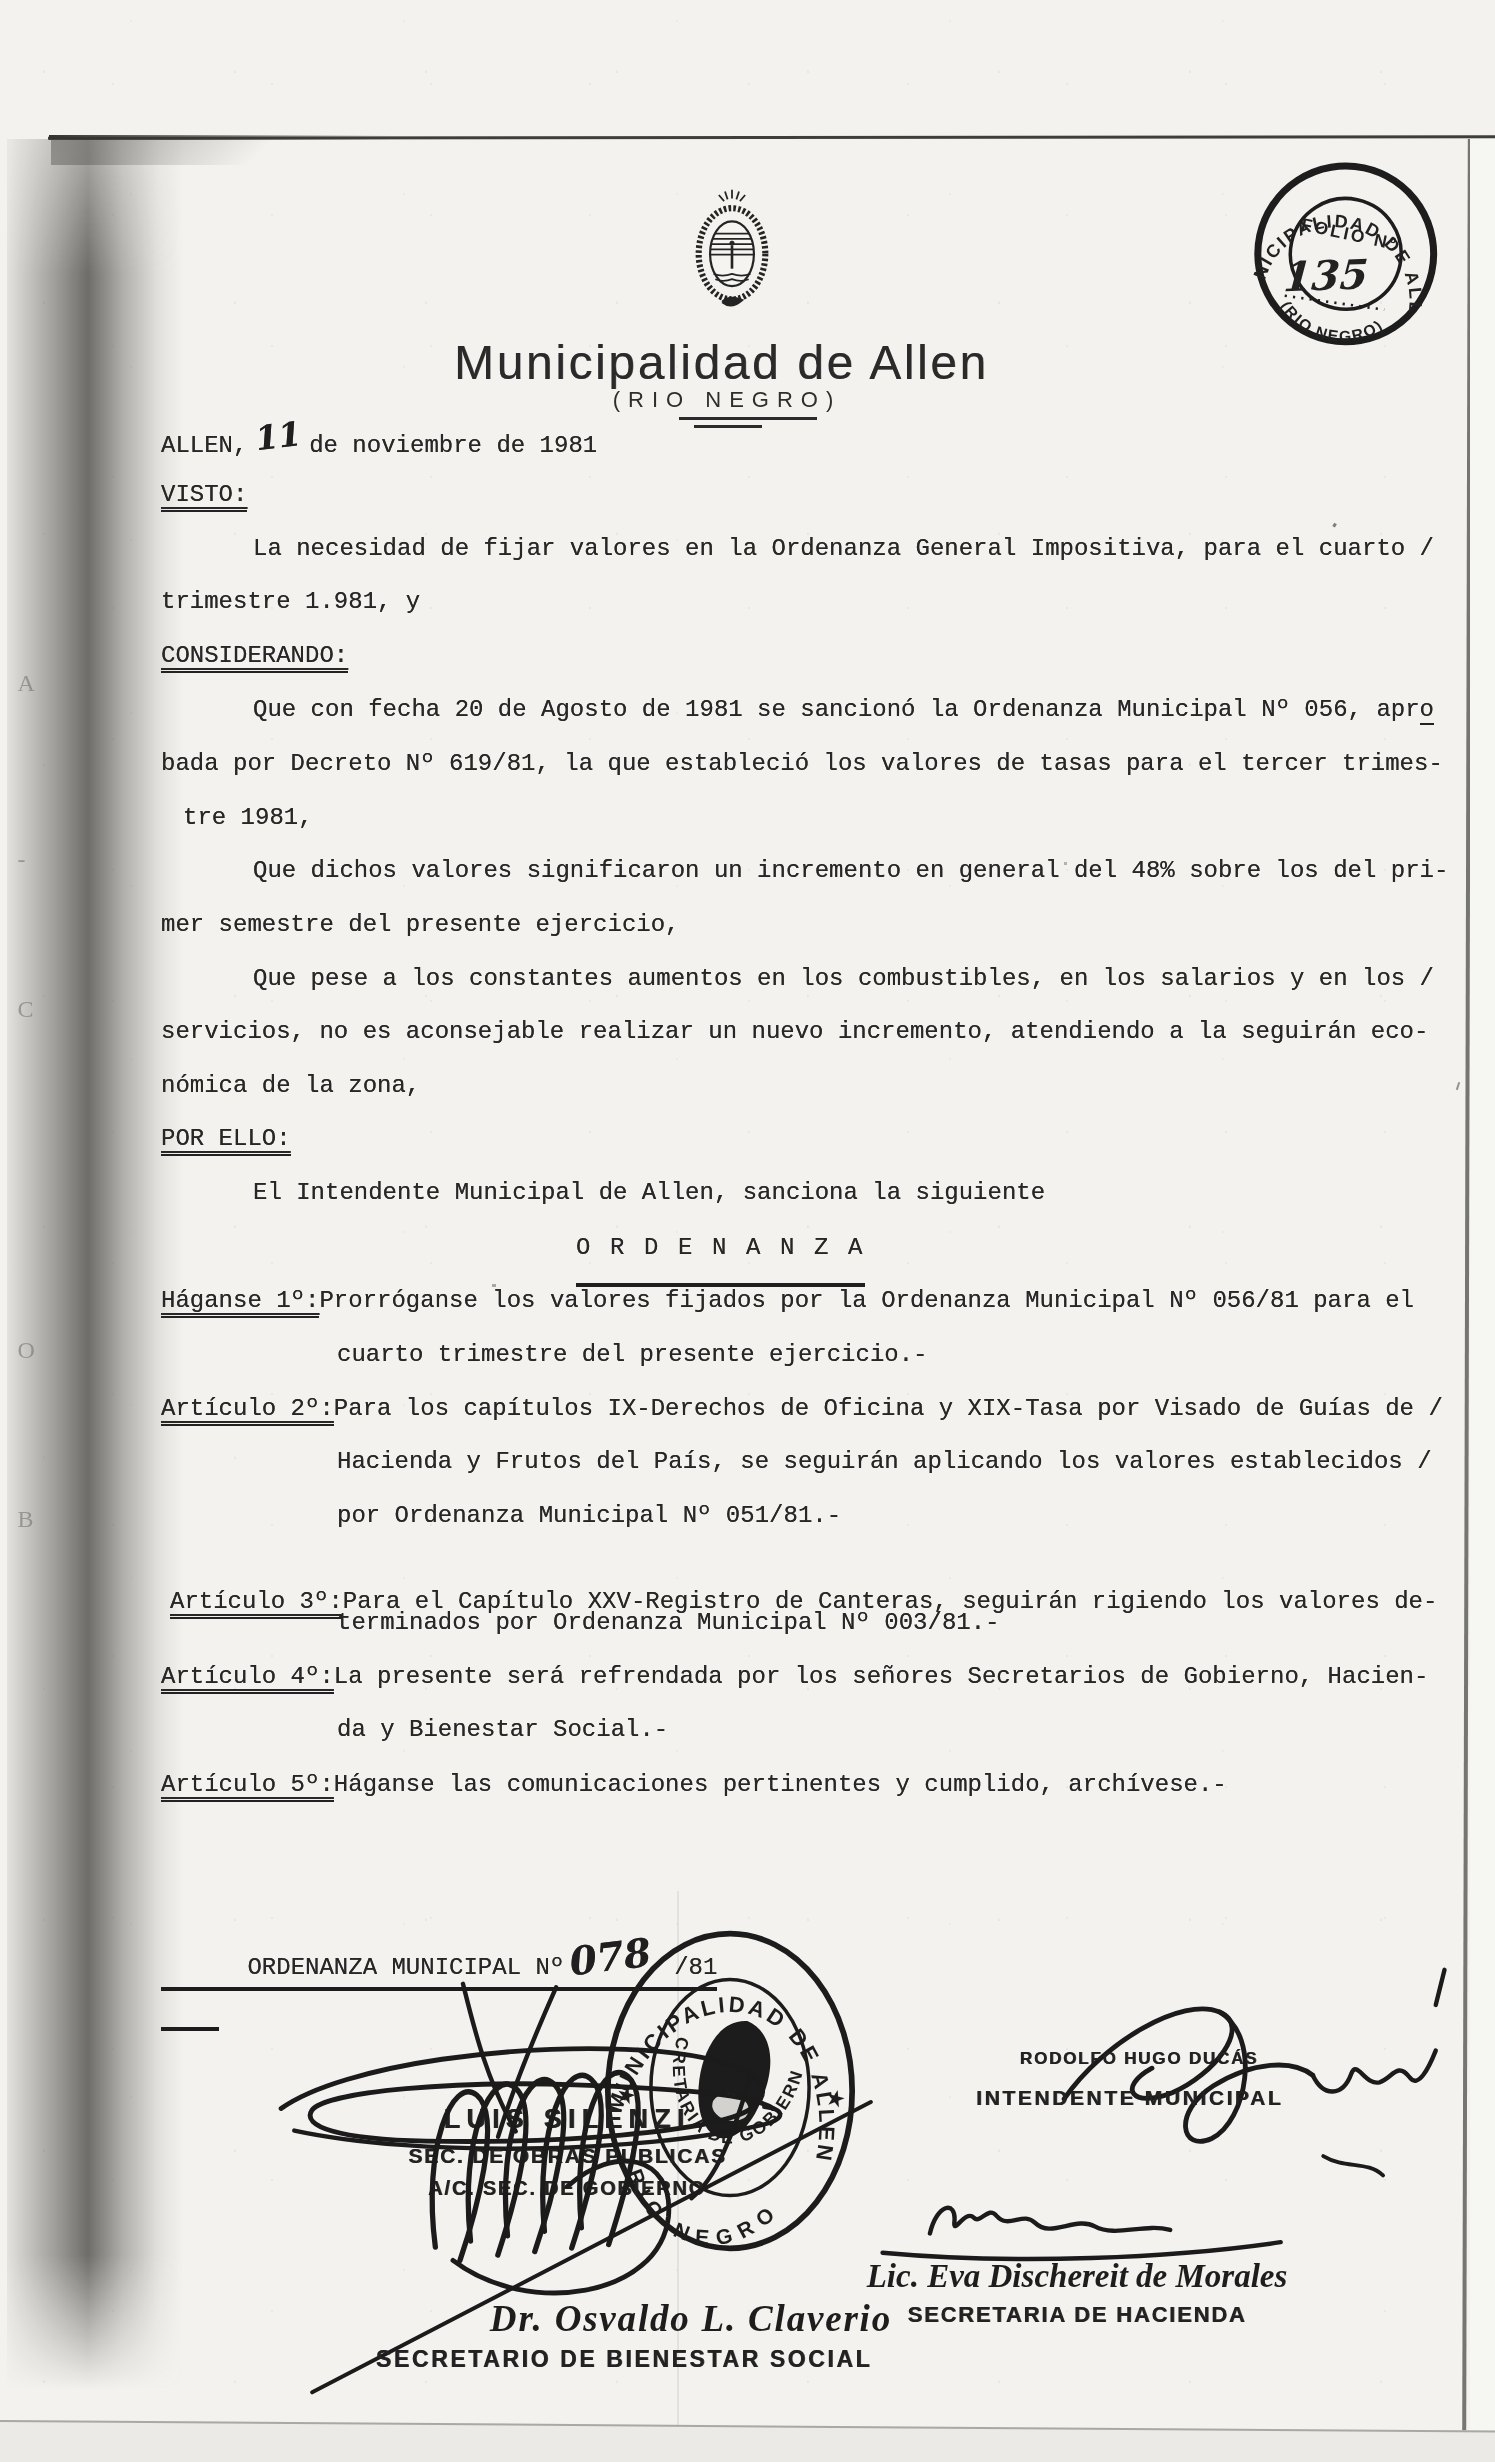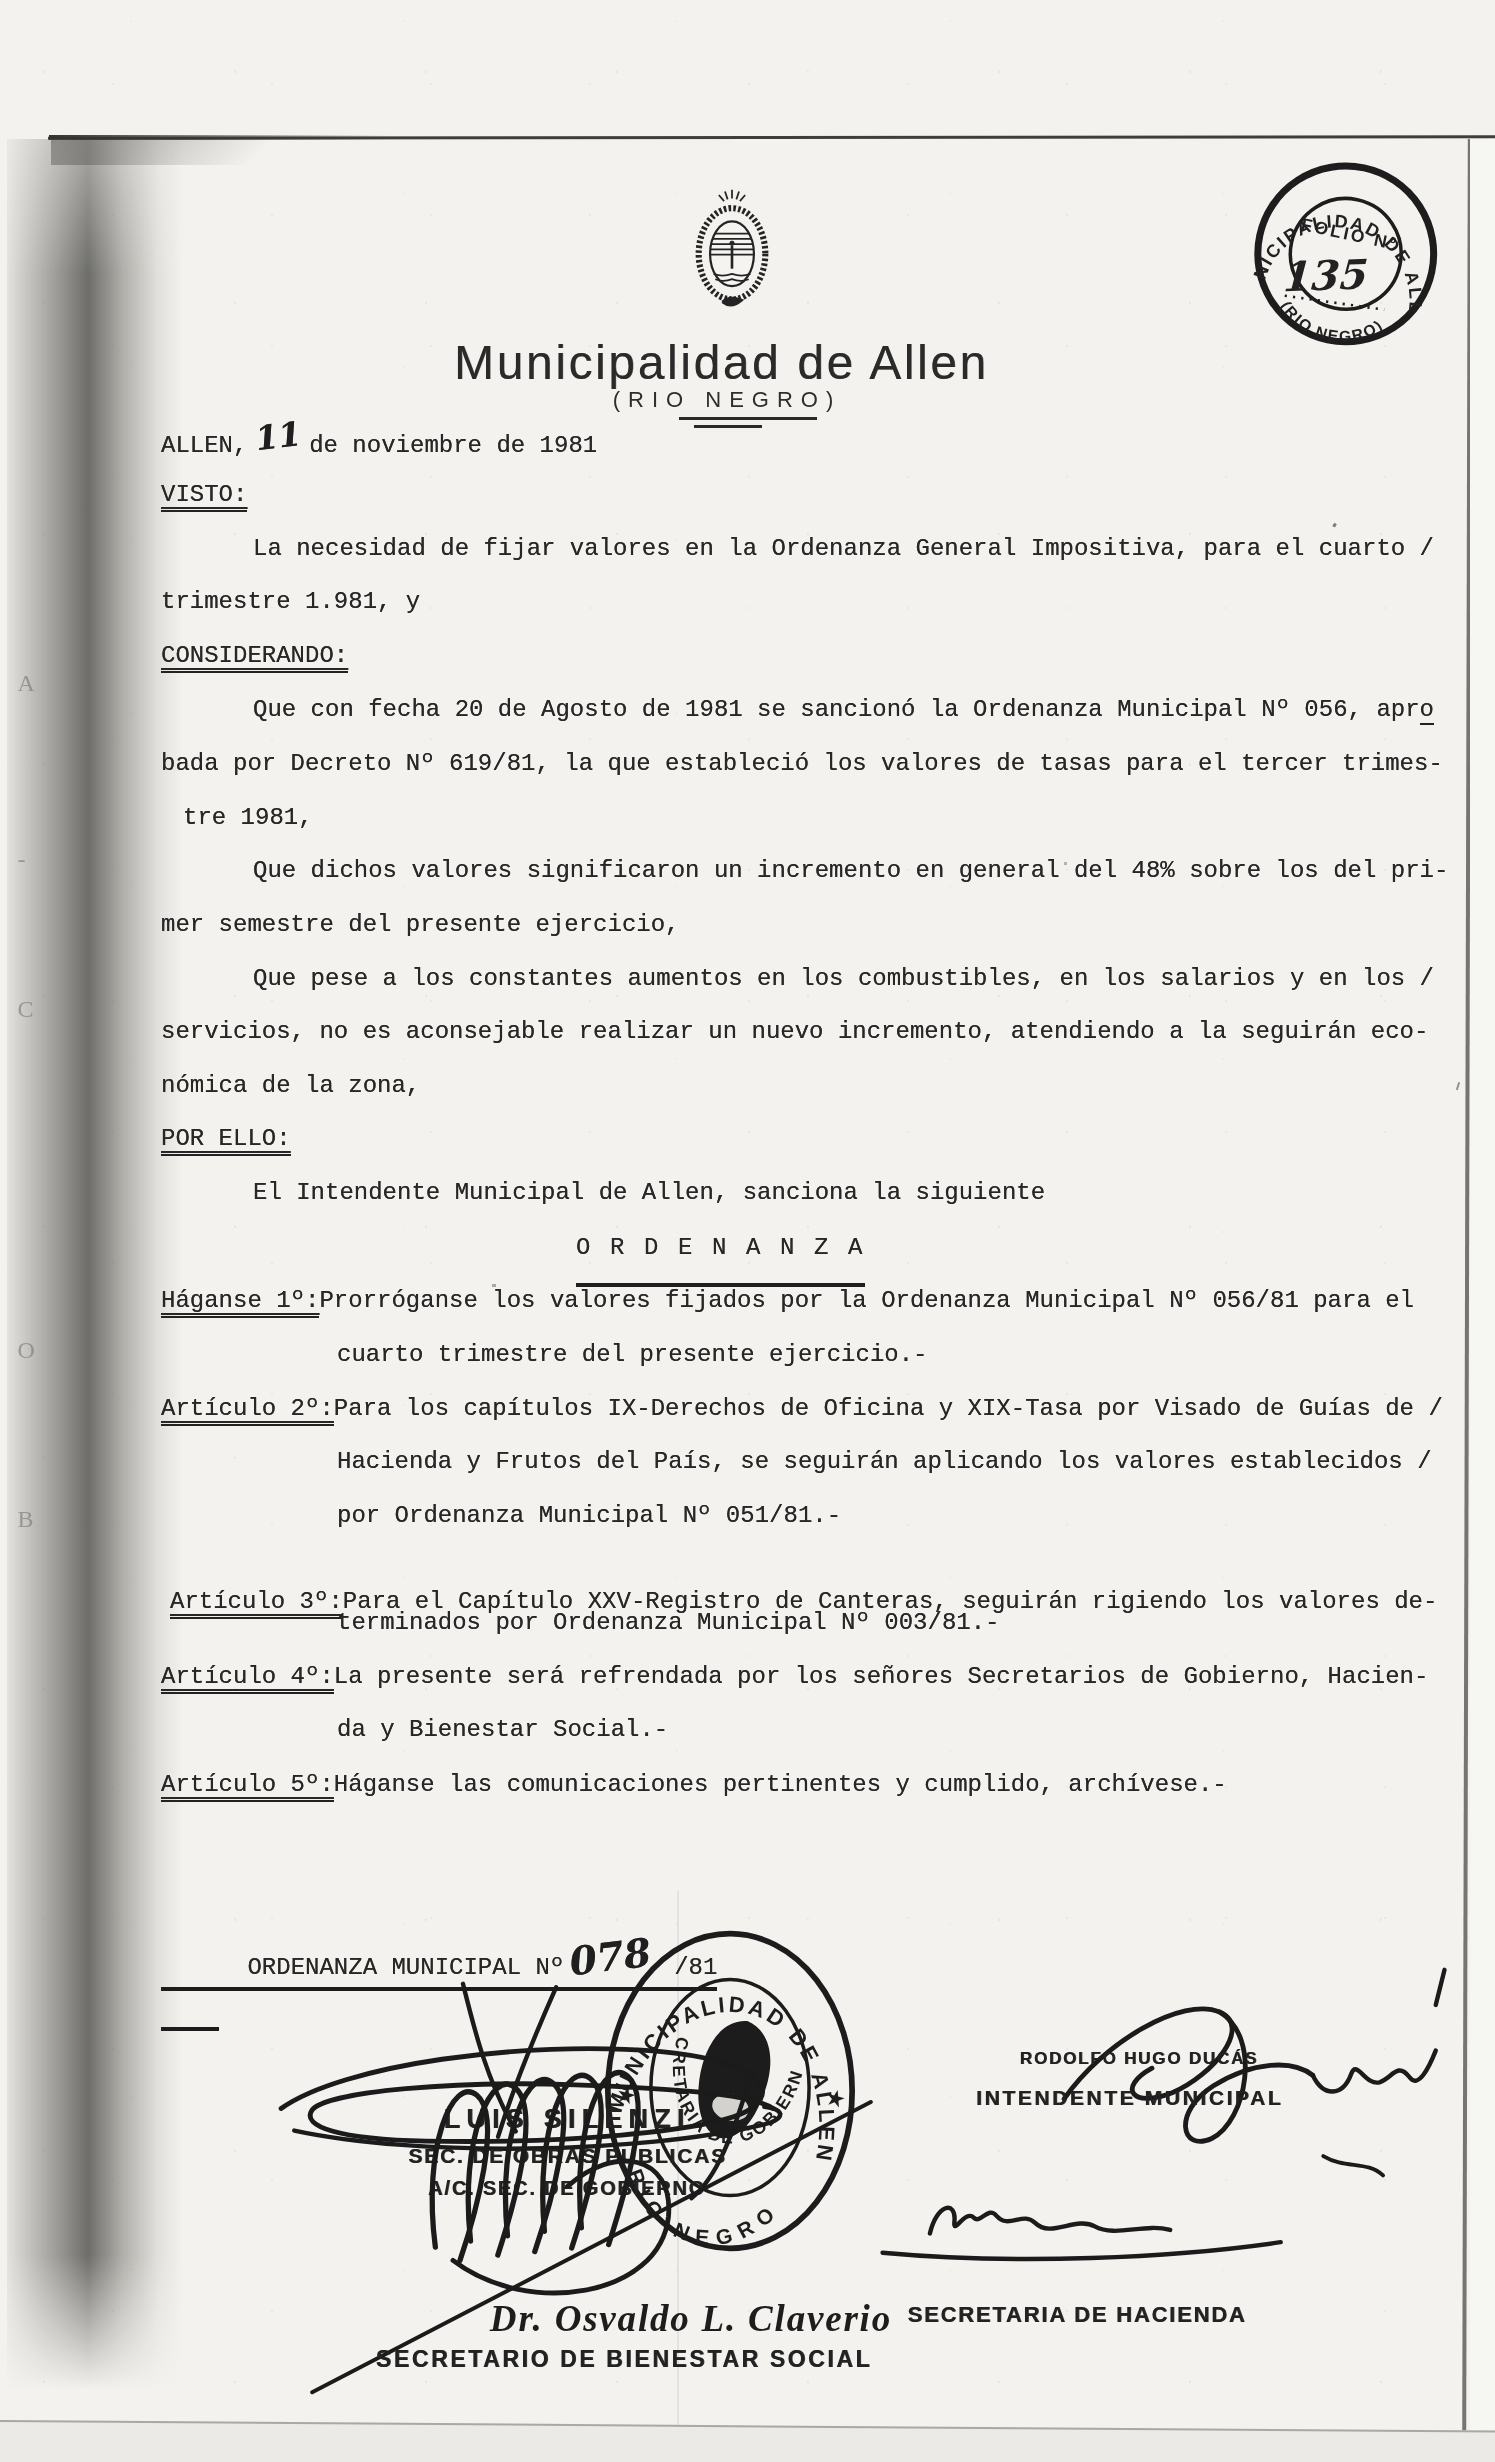--- a/index.html
+++ b/index.html
@@ -206,20 +206,21 @@
     <path class="sigpath" stroke-width="5" d="M468 18 L458 58"></path>
     <path class="sigpath" stroke-width="4.5" d="M330 230 C355 245 380 235 398 252"></path>
   </svg>
   <div class="stampcap" style="left:994px;top:2049px;width:290px;text-align:center;font-size:17px;letter-spacing:1.8px;">RODOLFO HUGO DUCÁS</div>
   <div class="stampcap" style="left:976px;top:2086px;width:290px;text-align:center;font-size:21px;letter-spacing:2.6px;">INTENDENTE MUNICIPAL</div>
 
   <svg style="left:875px;top:2165px;" width="422" height="114" viewBox="0 0 480 130">
     <path class="sigpath" stroke-width="5" d="M62 78 C70 44 92 40 90 64 C88 82 102 50 112 60 C120 68 128 46 138 58 C152 74 168 52 182 66 C200 84 228 58 250 70 C274 83 306 66 336 74"></path>
     <path class="sigpath" stroke-width="5" d="M8 100 C160 114 340 106 462 88"></path>
   </svg>
+  <div class="scriptname" style="left:866px;top:2258px;width:422px;text-align:center;font-size:33px;">Lic. Eva Dischereit de Morales</div>
   <div class="stampcap" style="left:879px;top:2302px;width:396px;text-align:center;font-size:22px;letter-spacing:1.8px;">SECRETARIA DE HACIENDA</div>
 
   <div class="abs" style="left:1333px;top:523px;width:2.6px;height:4.4px;background:rgba(30,30,30,0.55);transform:rotate(30deg);"></div>
   <div class="abs" style="left:1457px;top:1082px;width:1.8px;height:8px;background:rgba(30,30,30,0.45);transform:rotate(18deg);"></div>
   <div class="abs" style="left:492px;top:1284px;width:3.5px;height:2.6px;background:rgba(30,30,30,0.35);"></div>
   <div class="abs" style="left:1064px;top:862px;width:2.6px;height:2.6px;background:rgba(30,30,30,0.3);"></div>
 </div>
 
 
 </body></html>

